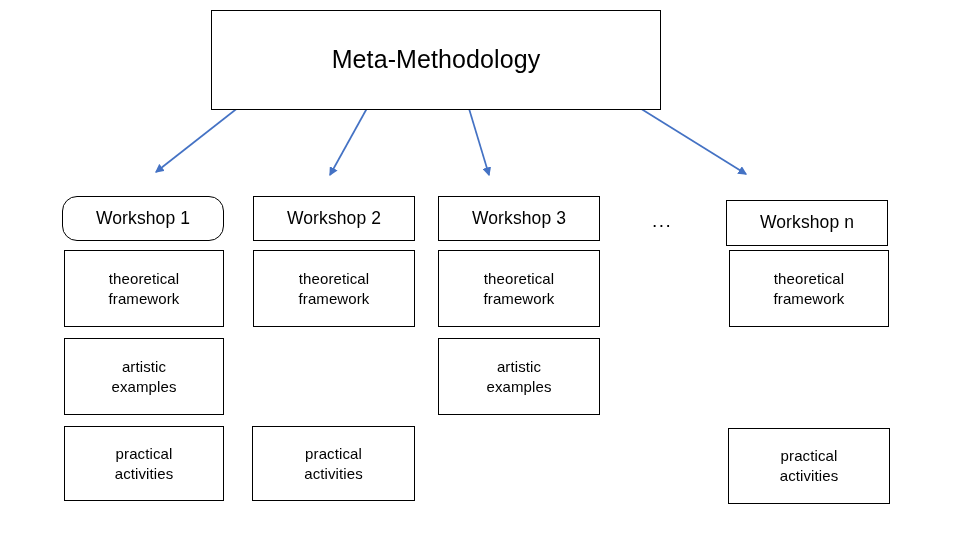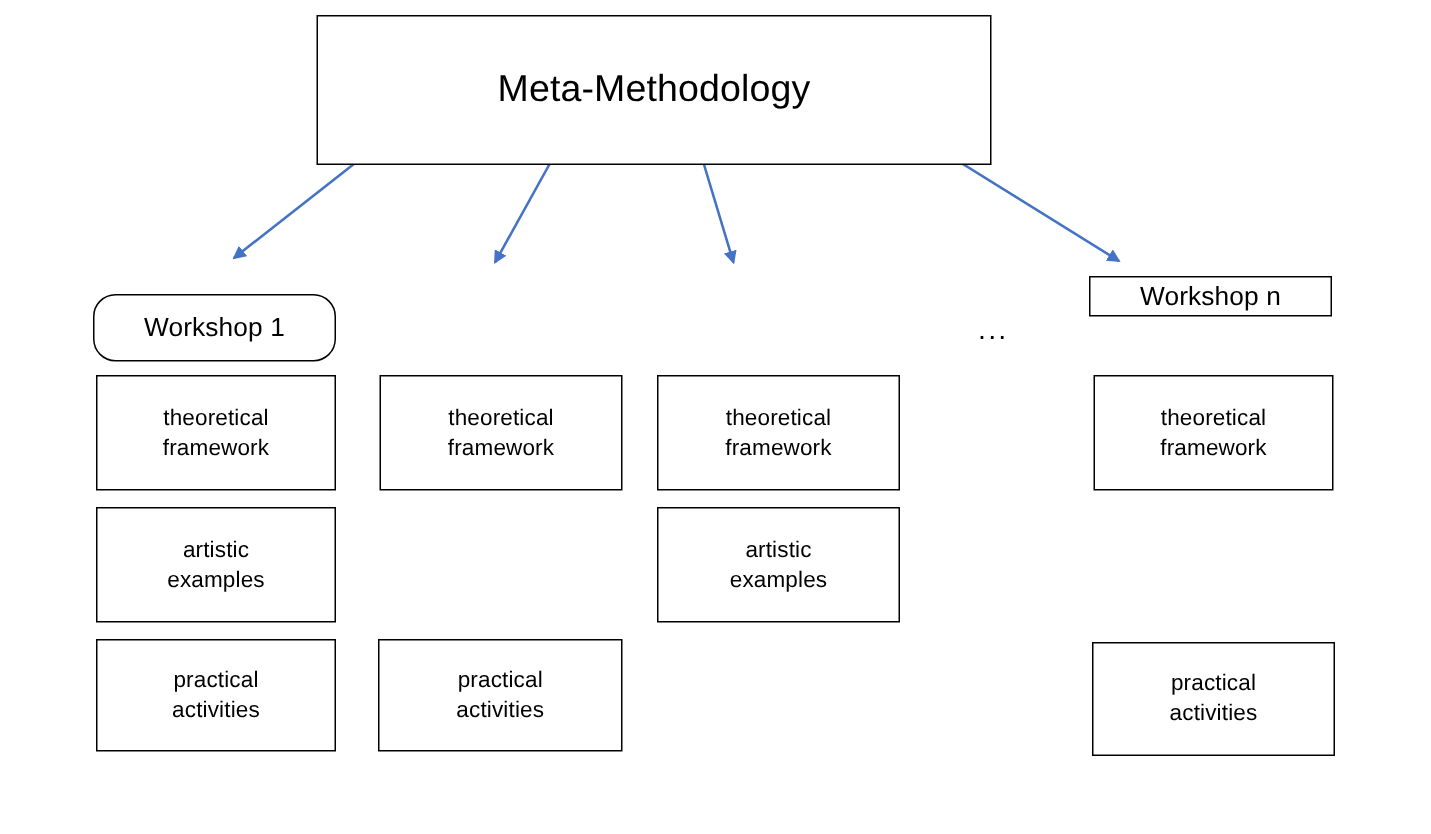--- a/index.html
+++ b/index.html
@@ -104,49 +104,55 @@
       <span>examples</span>
     </span>
   </div>
   <div class="box item-box" style="left:64px; top:426px; width:160px; height:75px;">
     <span class="lines">
       <span>practical</span><br>
       <span>activities</span>
     </span>
   </div>
 
+  <div class="box header-box" style="left:253px; top:196px; width:162px; height:45px;">
+    <span>Workshop 2</span>
+  </div>
   <div class="box item-box" style="left:253px; top:250px; width:162px; height:77px;">
     <span class="lines">
       <span>theoretical</span><br>
       <span>framework</span>
     </span>
   </div>
   <div class="box item-box" style="left:252px; top:426px; width:163px; height:75px;">
     <span class="lines">
       <span>practical</span><br>
       <span>activities</span>
     </span>
   </div>
 
+  <div class="box header-box" style="left:438px; top:196px; width:162px; height:45px;">
+    <span>Workshop 3</span>
+  </div>
   <div class="box item-box" style="left:438px; top:250px; width:162px; height:77px;">
     <span class="lines">
       <span>theoretical</span><br>
       <span>framework</span>
     </span>
   </div>
   <div class="box item-box" style="left:438px; top:338px; width:162px; height:77px;">
     <span class="lines">
       <span>artistic</span><br>
       <span>examples</span>
     </span>
   </div>
 
   <div class="ellipsis" style="left:652px; top:210px;">...</div>
 
-  <div class="box header-box" style="left:726px; top:184px; width:162px; height:27px;">
+  <div class="box header-box" style="left:726px; top:200px; width:162px; height:46px;">
     <span>Workshop n</span>
   </div>
   <div class="box item-box" style="left:729px; top:250px; width:160px; height:77px;">
     <span class="lines">
       <span>theoretical</span><br>
       <span>framework</span>
     </span>
   </div>
   <div class="box item-box" style="left:728px; top:428px; width:162px; height:76px;">
     <span class="lines">

